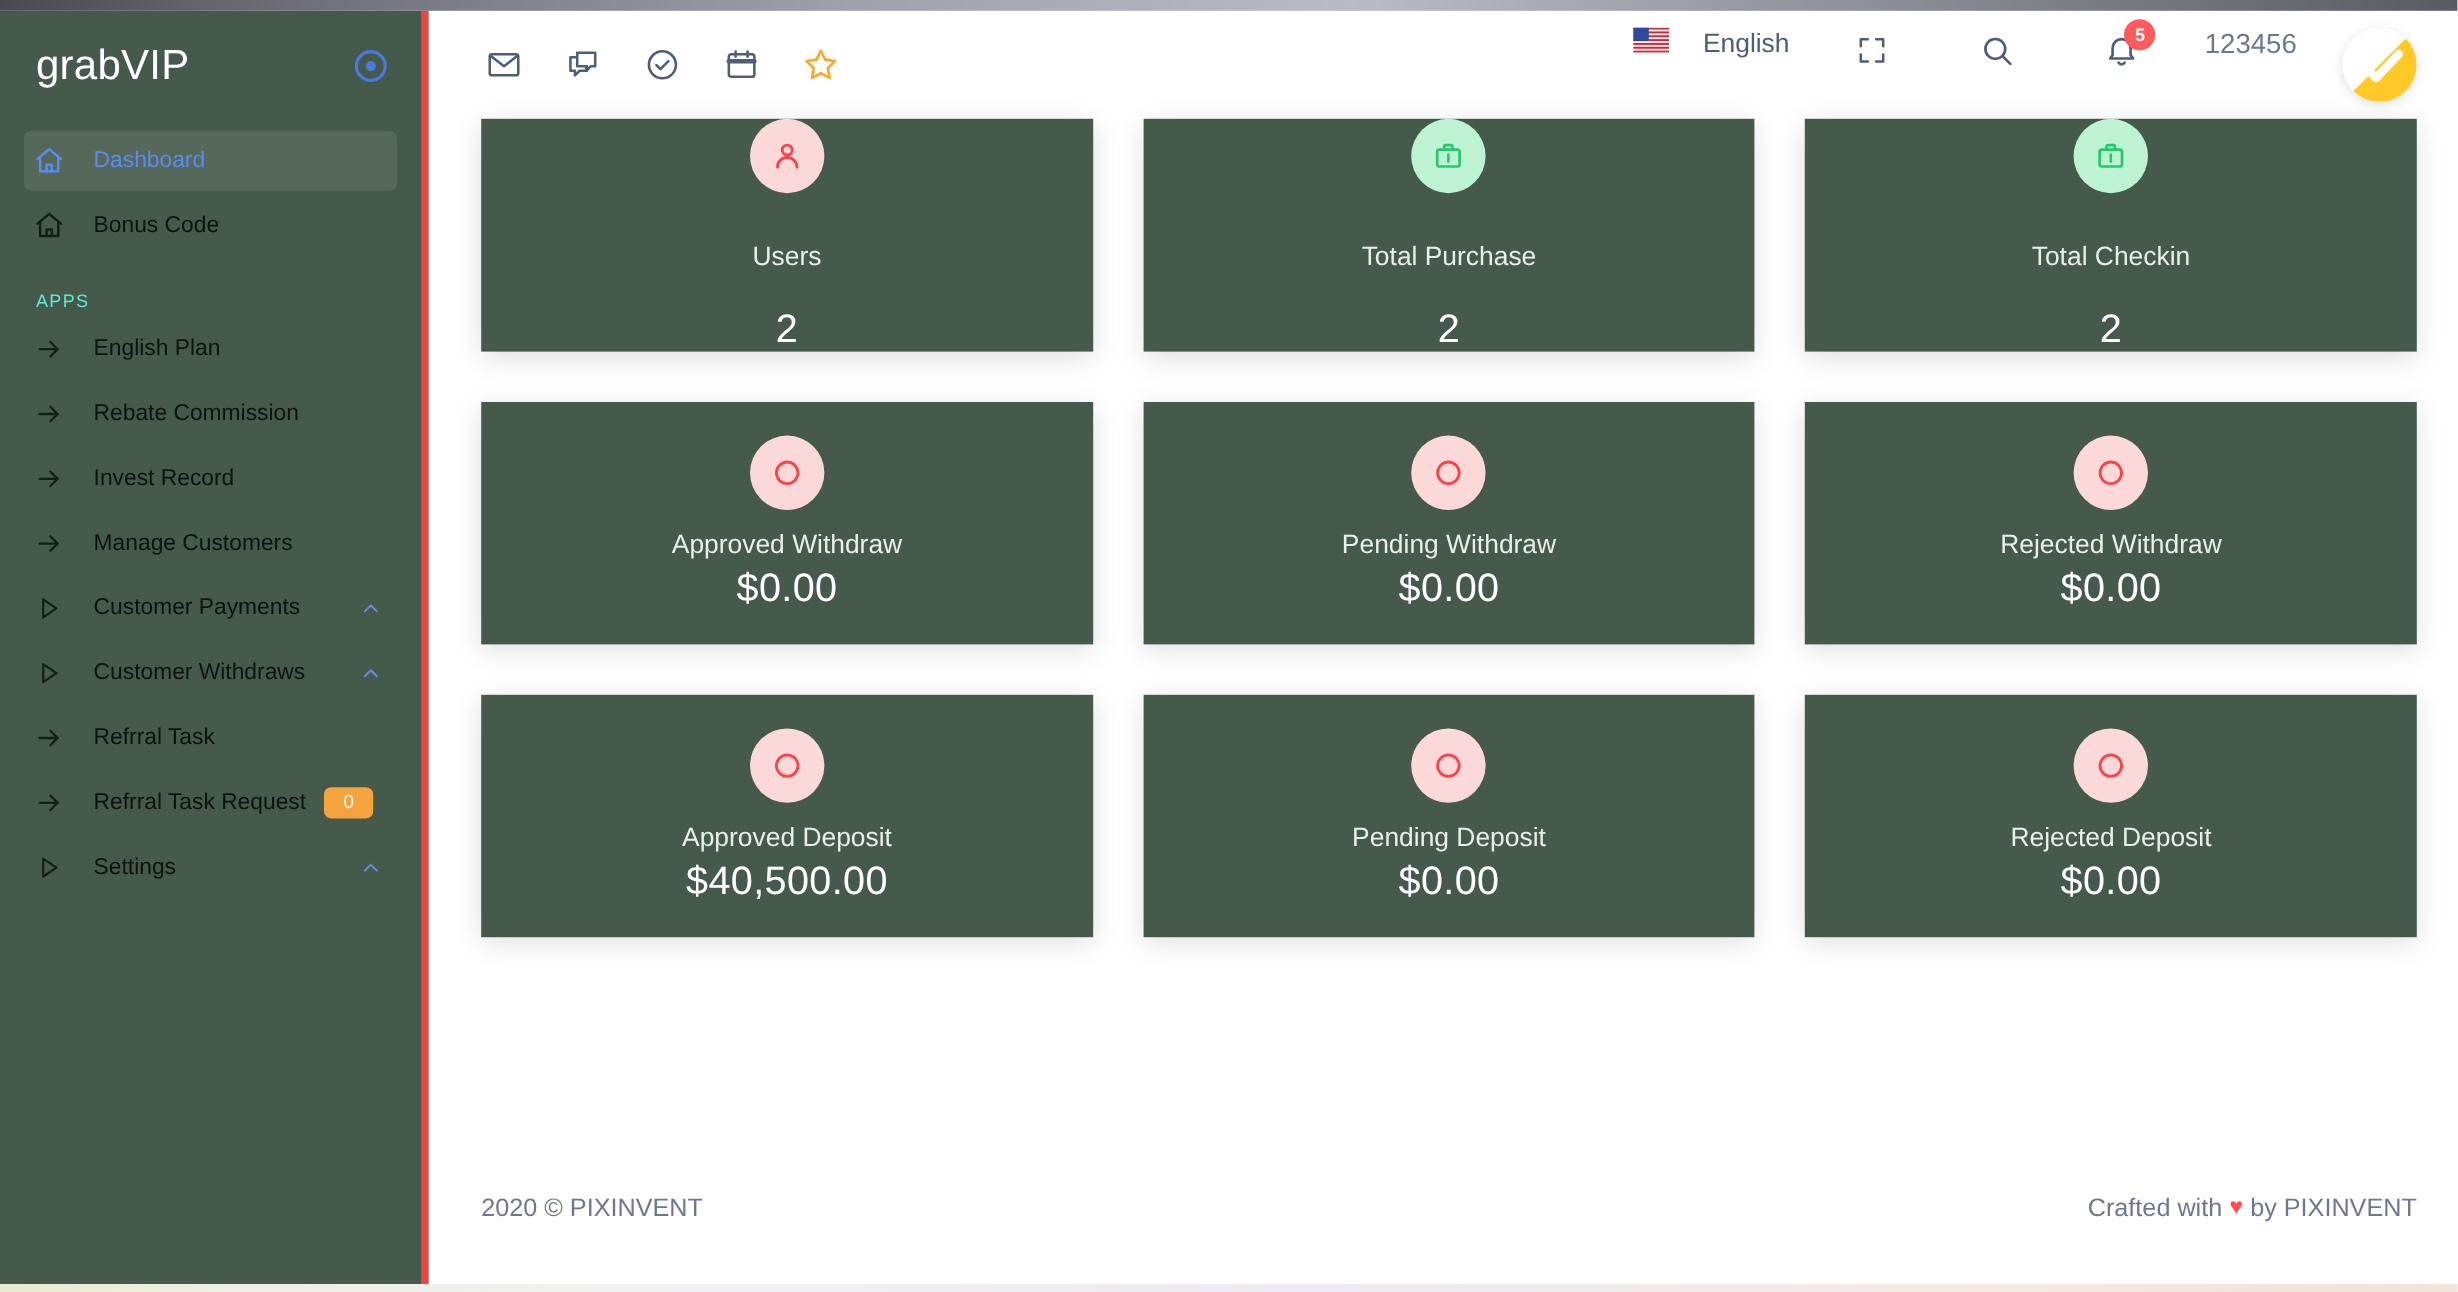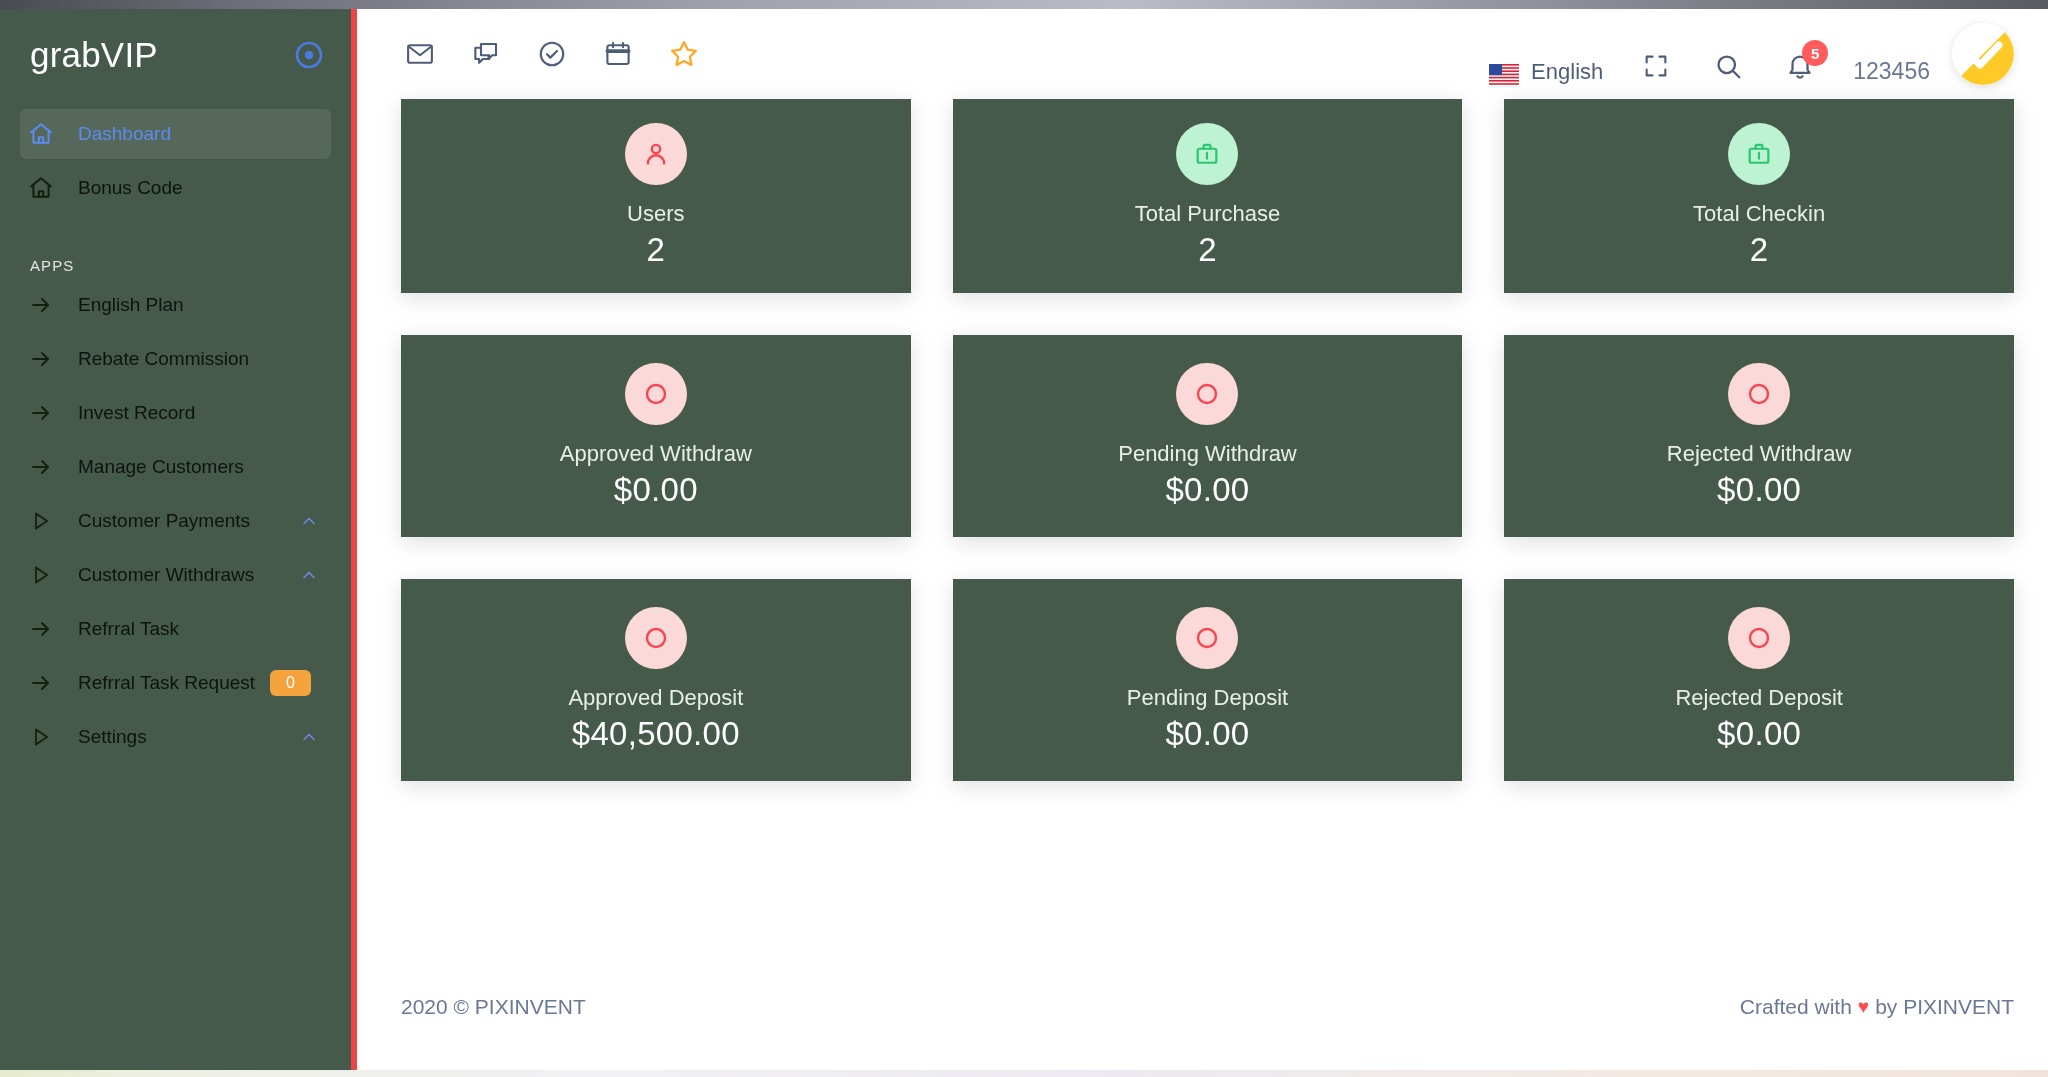--- a/index.html
+++ b/index.html
@@ -67,23 +67,23 @@
     display: flex; align-items: center; justify-content: center;
     margin-right: 22px;
   }
   .nav-ico svg { display: block; }
   .nav-label { white-space: nowrap; }
   .nav-caret {
     margin-left: auto; margin-right: 12px;
     display: flex; align-items: center;
   }
   .sec-title {
-    margin: 44px 0 6px 30px;
+    margin: 30px 0 6px 30px;
     font-size: 15px; letter-spacing: 1.1px;
-    color: #e5e5e5;
+    color: #5eead4;
     font-weight: 400;
   }
   .nav-badge {
     position: absolute; right: 20px;
     background: #f5a33c;
     color: #fff;
     font-size: 16px;
     border-radius: 6px;
     padding: 5px 16px;
     line-height: 1;
@@ -96,21 +96,21 @@
     background: #ffffff;
     overflow: hidden;
   }
 
   .navbar {
     height: 90px;
     display: flex; align-items: center;
     padding: 0 34px 0 40px;
   }
   .nb-left { display: flex; align-items: center; gap: 28px; }
-  .nb-right { display: flex; align-items: flex-end; gap: 0; margin-left: auto; }
+  .nb-right { display: flex; align-items: flex-start; gap: 16px; margin-left: auto; }
   .nb-icon {
     width: 38px; height: 38px;
     display: flex; align-items: center; justify-content: center;
     cursor: pointer;
   }
   .nb-icon svg { display: block; }
 
   .flag {
     width: 30px; height: 21px;
     margin-right: 12px;
@@ -152,21 +152,21 @@
     column-gap: 42px;
     row-gap: 42px;
   }
   .card {
     background: #455A4B;
     box-shadow: 0 5px 22px rgba(0,0,0,.13);
     display: flex; flex-direction: column;
     align-items: center; justify-content: center;
     text-align: center;
   }
-  .row1 .card { height: 194px; }
+  .row1 .card { height: 194px; justify-content: space-between; }
   .row2 .card, .row3 .card { height: 202px; }
   .card-ico {
     width: 62px; height: 62px; border-radius: 50%;
     display: flex; align-items: center; justify-content: center;
     margin-bottom: 16px;
   }
   .ico-pink { background: #fcd9d9; }
   .ico-green { background: #bdf2d3; }
   .card-title {
     font-size: 22px; color: #e8efe9; font-weight: 400; line-height: 1.2;

